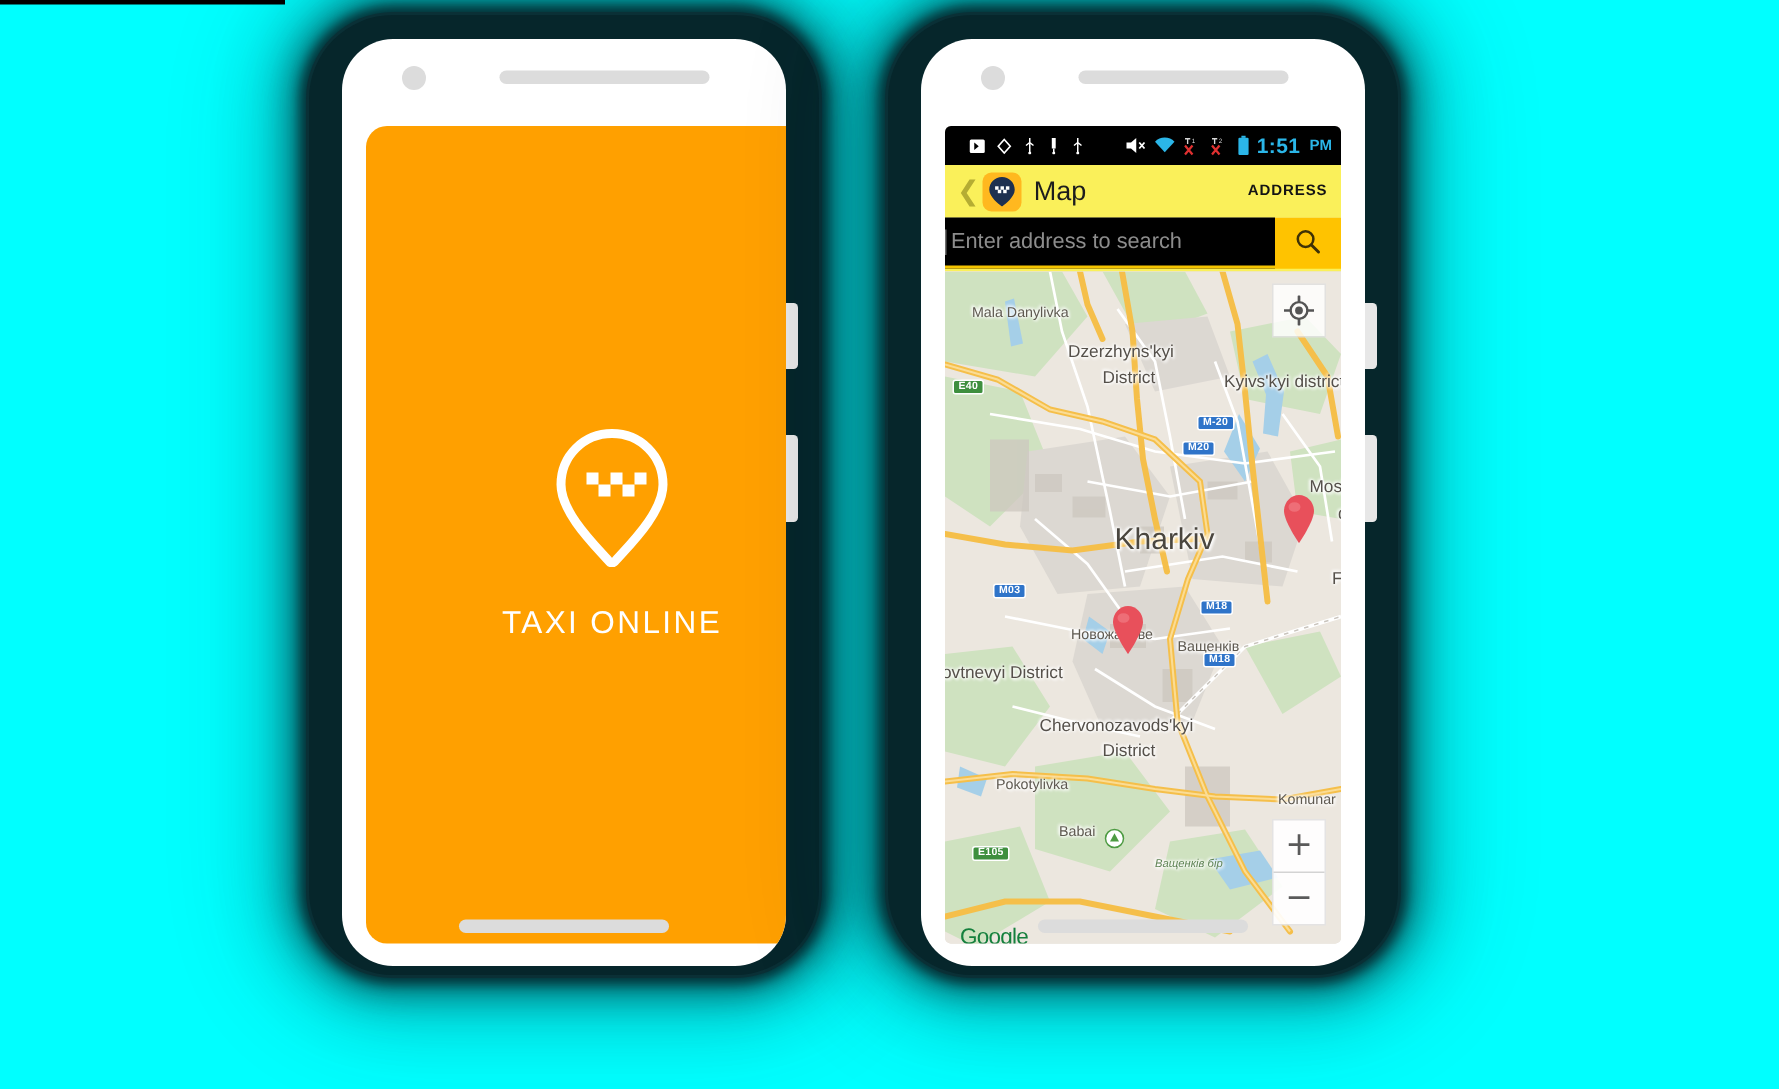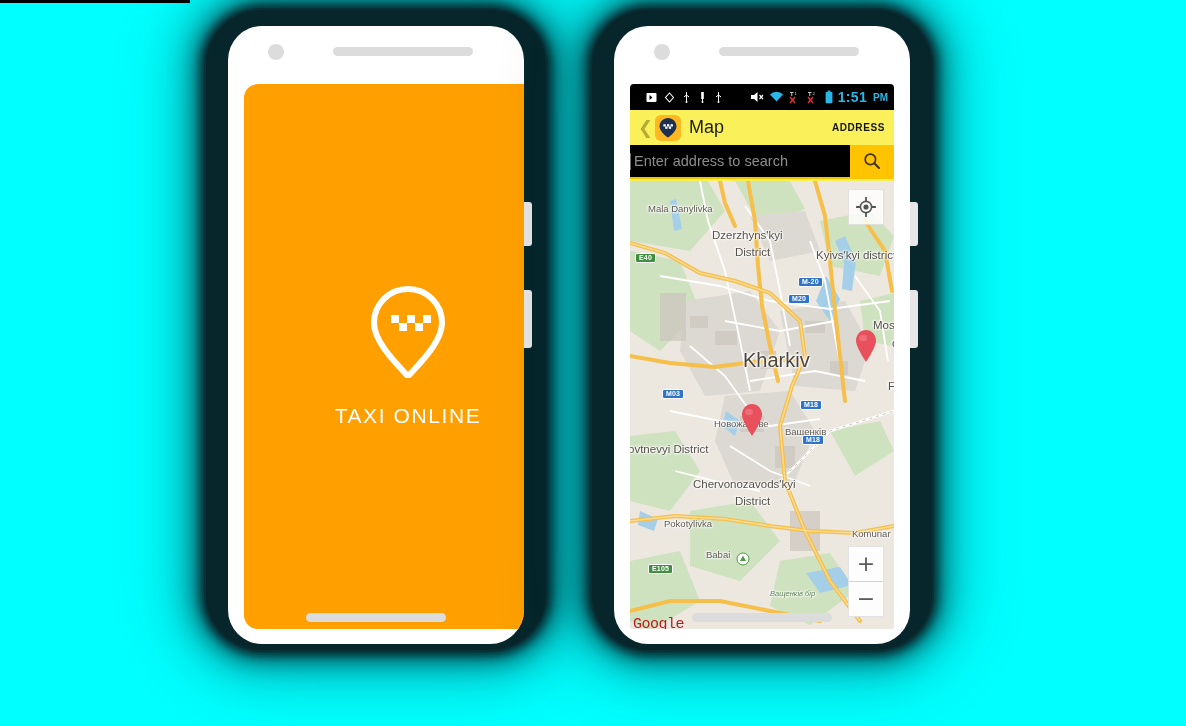--- a/index.html
+++ b/index.html
@@ -246,24 +246,24 @@
     height: 34px;
     display:flex; align-items:center; justify-content:center;
     font-size: 22px;
     color: #5a5a5a;
     font-family: "DejaVu Sans", sans-serif;
     line-height: 1;
   }
   .zoom-btn.plus { border-bottom: 1px solid #d3d3d3; }
 
   .gmaps-logo {
-    position:absolute; left: 3px; bottom: 2px;
+    position:absolute; left: 10px; bottom: 2px;
     font-size: 15px;
-    font-family: Liberation Mono, monospace;
-    color: #b91c1c;
+    font-family: Liberation Sans, sans-serif;
+    color: #15803d;
     letter-spacing: -0.5px;
   }
 
   .map-label {
     position: absolute;
     color: #5e5950;
     white-space: nowrap;
     text-shadow: 0 0 3px #fff, 0 0 2px #fff, 1px 1px 2px #fff, -1px -1px 2px #fff;
     pointer-events: none;
   }
@@ -505,21 +505,21 @@
             <div class="map-label lbl-dist" style="left: 262px; top: 156px;">district</div>
             <div class="map-label lbl-dist" style="left: 258px; top: 199px;">Frunzens</div>
             <div class="map-label lbl-town" style="left: 84px; top: 237px;">Новожанове</div>
             <div class="map-label lbl-town" style="left: 155px; top: 245px;">Ващенків</div>
             <div class="map-label lbl-dist" style="left: -2px; top: 262px;">ovtnevyi District</div>
             <div class="map-label lbl-dist" style="left: 63px; top: 297px;">Chervonozavods'kyi</div>
             <div class="map-label lbl-dist" style="left: 105px; top: 314px;">District</div>
             <div class="map-label lbl-town" style="left: 34px; top: 337px;">Pokotylivka</div>
             <div class="map-label lbl-town" style="left: 222px; top: 347px;">Komunar</div>
             <div class="map-label lbl-town" style="left: 76px; top: 368px;">Babai</div>
-            <div class="map-label lbl-park" style="left: 120px; top: 408px; padding-left: 20px;">Ващенків бір</div>
+            <div class="map-label lbl-park" style="left: 120px; top: 390px; padding-left: 20px;">Ващенків бір</div>
           </div>
         <div id="map-shields">
             <div class="road-shield green" style="left: 5px; top: 72px;">E40</div>
             <div class="road-shield" style="left: 168px; top: 96px;">M-20</div>
             <div class="road-shield" style="left: 158px; top: 113px;">M20</div>
             <div class="road-shield" style="left: 32px; top: 208px;">M03</div>
             <div class="road-shield" style="left: 170px; top: 219px;">M18</div>
             <div class="road-shield" style="left: 172px; top: 254px;">M18</div>
             <div class="road-shield green" style="left: 18px; top: 383px;">E105</div>
           </div>

